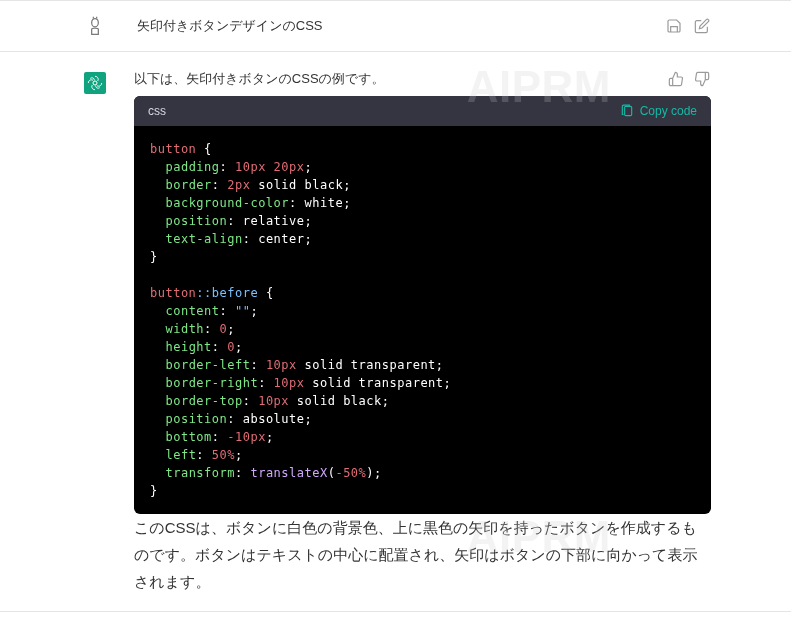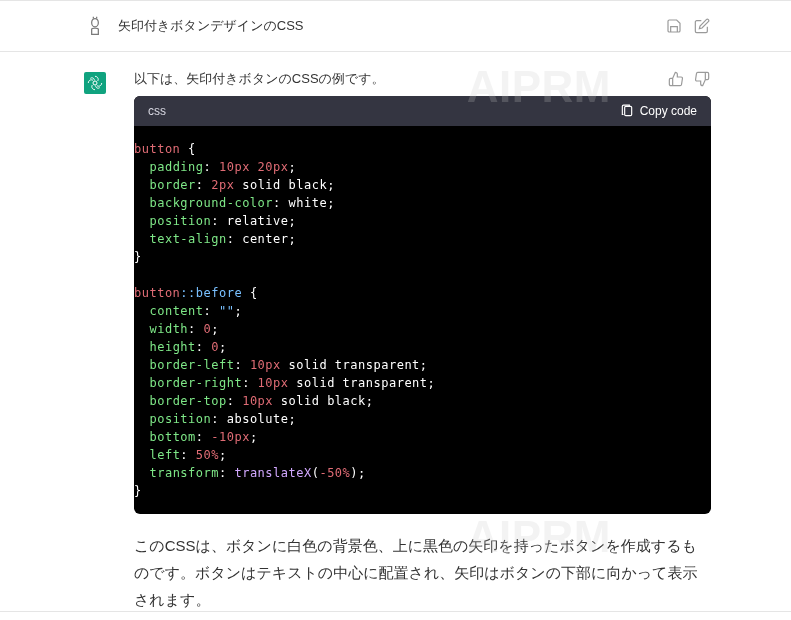--- a/index.html
+++ b/index.html
@@ -10,21 +10,21 @@
       height: 620px;
       overflow: hidden;
       position: relative;
     }
     .top-border { border-top: 1px solid #e5e5e5; }
     .bottom-border { border-bottom: 1px solid #e5e5e5; }
     .header-row {
       display: flex;
       align-items: center;
       padding: 14px 80px 14px 84px;
-      gap: 0;
+      gap: 19px;
     }
     .header-avatar {
       width: 22px;
       height: 22px;
       display: flex;
       align-items: center;
       justify-content: center;
       color: #7a7a7a;
       font-size: 18px;
     }
@@ -90,43 +90,42 @@
       position: absolute;
       right: 80px;
       top: 18px;
       display: flex;
       gap: 8px;
     }
     .code-block {
       background: #000000;
       border-radius: 6px;
       overflow: hidden;
-      margin-bottom: 18px;
     }
     .code-header {
       background: #343541;
       padding: 8px 14px;
       display: flex;
       justify-content: space-between;
       align-items: center;
     }
     .code-lang {
       color: #d9d9e3;
       font-size: 12px;
     }
     .copy-btn {
       display: flex;
       align-items: flex-end;
       gap: 6px;
-      color: #ffffff;
+      color: #14b8a6;
       font-size: 12px;
       cursor: pointer;
     }
     .code-content {
-      padding: 14px 0;
+      padding: 14px 16px;
       font-family: "Consolas", "Monaco", monospace;
       font-size: 12px;
       line-height: 1.5;
       letter-spacing: 0.5px;
       color: #ffffff;
       white-space: pre;
     }
     .tok-sel { color: #e06c75; }
     .tok-prop { color: #7ee787; }
     .tok-punct { color: #ffffff; }

